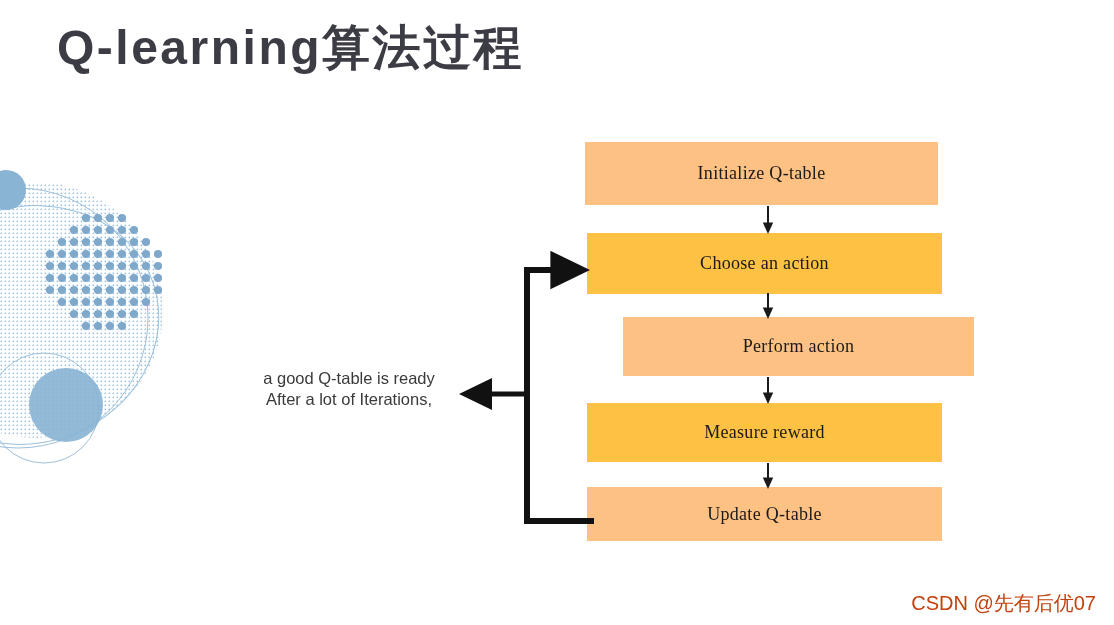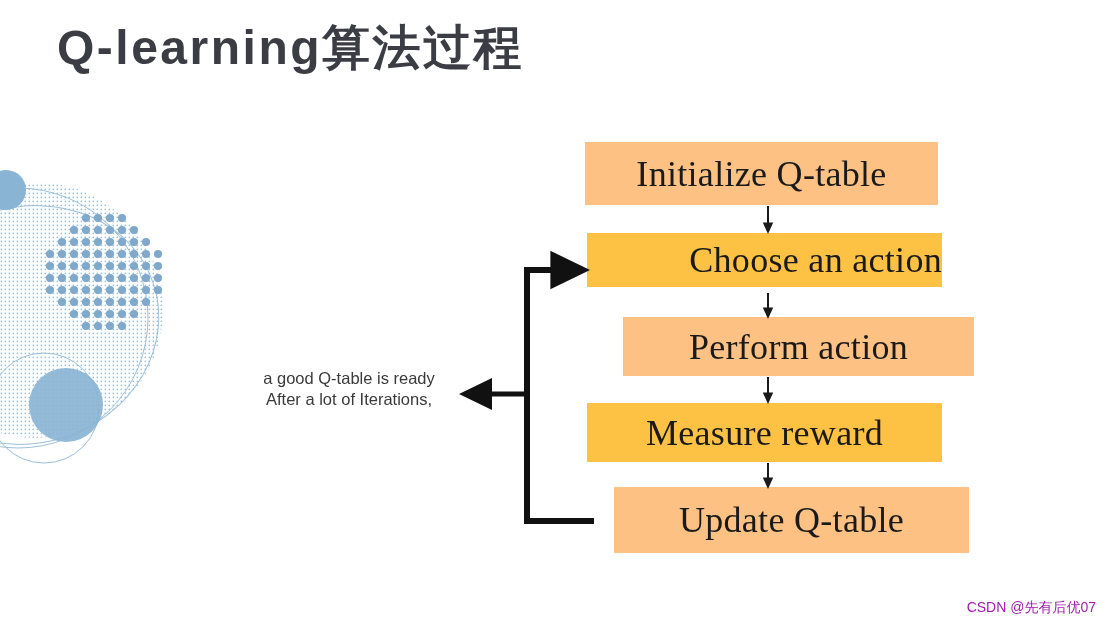--- a/index.html
+++ b/index.html
@@ -48,21 +48,21 @@
     top: 0;
     width: 1114px;
     height: 625px;
   }
   .flow-box {
     position: absolute;
     display: flex;
     align-items: center;
     justify-content: center;
     font-family: "Liberation Serif", serif;
-    font-size: 36px;
+    font-size: 18px;
     color: #1a1a1a;
     letter-spacing: 0.3px;
     box-sizing: border-box;
   }
   .box-light { background: #fcc183; }
   .box-dark  { background: #fdc243; }
 
   
   #loop-caption {
     position: absolute;
@@ -75,22 +75,22 @@
     line-height: 21px;
     color: #3a3a3a;
   }
 
   
   #watermark {
     position: absolute;
     right: 18px;
     bottom: 8px;
     font-family: "Liberation Sans", sans-serif;
-    font-size: 14px;
-    color: #a21caf;
+    font-size: 20px;
+    color: #c2410c;
     white-space: nowrap;
   }
 </style>
 </head>
 <body>
 
 <div id="slide">
 
   <div id="slide-title">Q-learning算法过程</div>
 
@@ -202,33 +202,33 @@
         <circle cx="122" cy="186" r="4.1"></circle>
     </g>
   </svg>
 
   <div>
 
     <div class="flow-box box-light" style="left:585px; top:142px; width:353px; height:63px;">
       <span>Initialize Q-table</span>
     </div>
 
-    <div class="flow-box box-dark" style="left:587px; top:233px; width:355px; height:54px;justify-content:flex-end;">
+    <div class="flow-box box-dark" style="left:587px; top:233px; width:355px; height:61px;">
       <span>Choose an action</span>
     </div>
 
     <div class="flow-box box-light" style="left:587px; top:317px; width:351px; height:59px;margin-left:36px;">
       <span>Perform action</span>
     </div>
 
     <div class="flow-box box-dark" style="left:587px; top:403px; width:355px; height:59px;">
       <span>Measure reward</span>
     </div>
 
-    <div class="flow-box box-light" style="left:587px; top:487px; width:355px; height:66px;margin-left:27px;">
+    <div class="flow-box box-light" style="left:587px; top:487px; width:355px; height:54px;">
       <span>Update Q-table</span>
     </div>
   </div>
 
   <svg id="flow" viewBox="0 0 1114 625" width="1114" height="625">
     <defs>
       <marker id="smallHead" markerWidth="7" markerHeight="7" refX="3.2" refY="3.2" orient="auto">
         <path d="M0.4,0.6 L6.2,3.2 L0.4,5.8 z" fill="#1a1a1a"></path>
       </marker>
       <marker id="bigHead" markerWidth="7" markerHeight="7" refX="2.6" refY="3.2" orient="auto">

